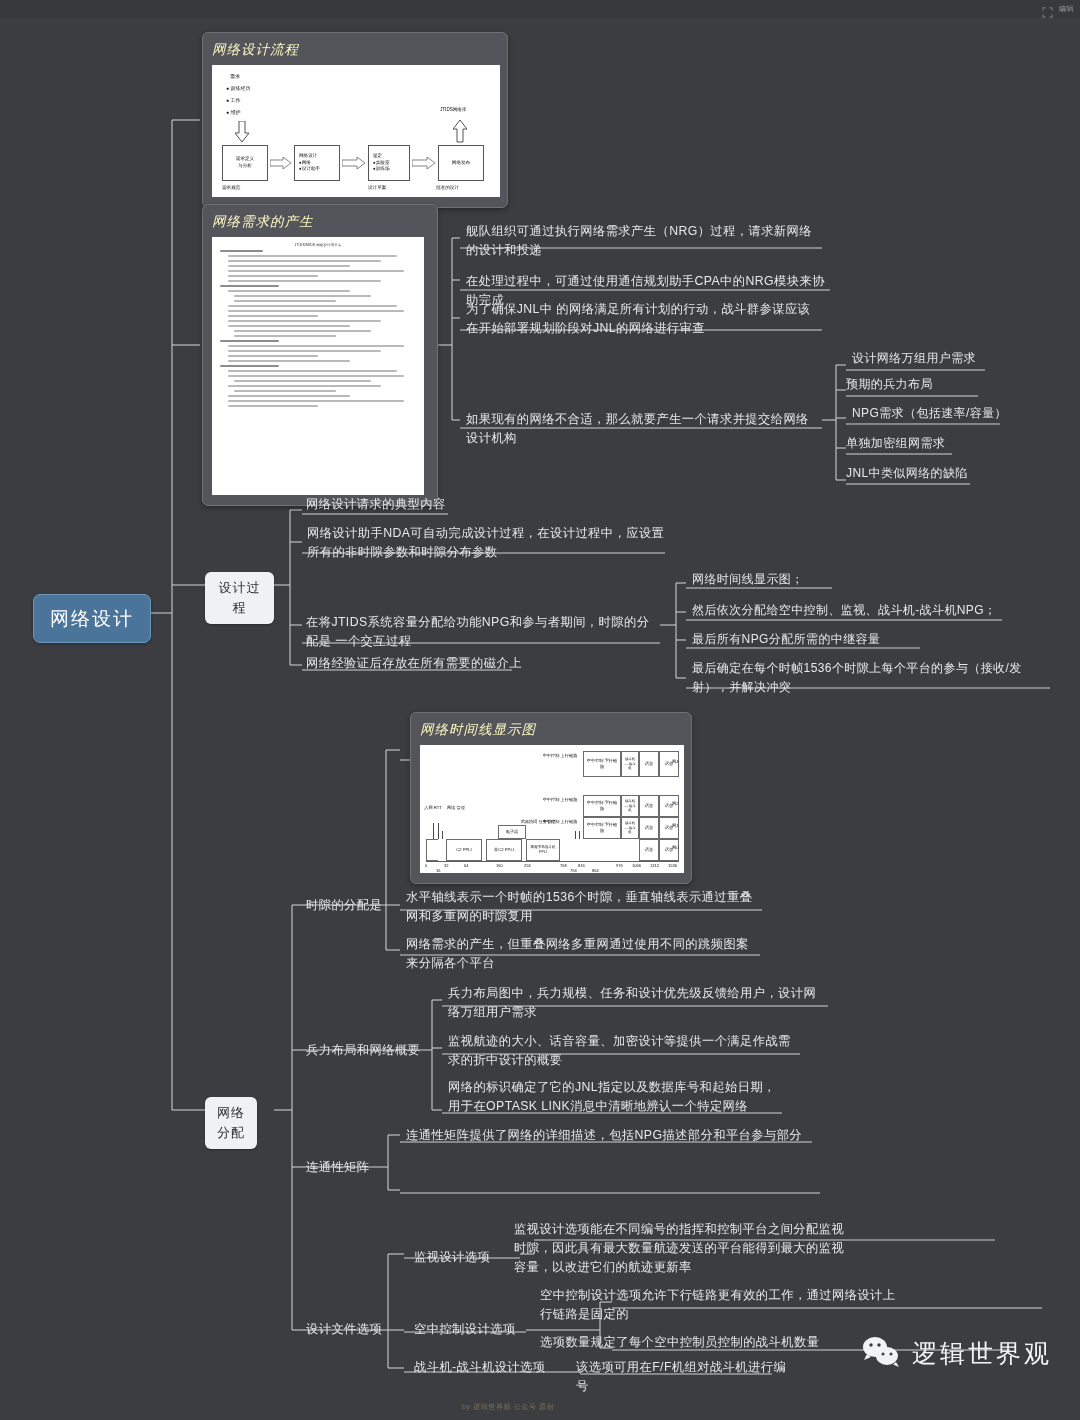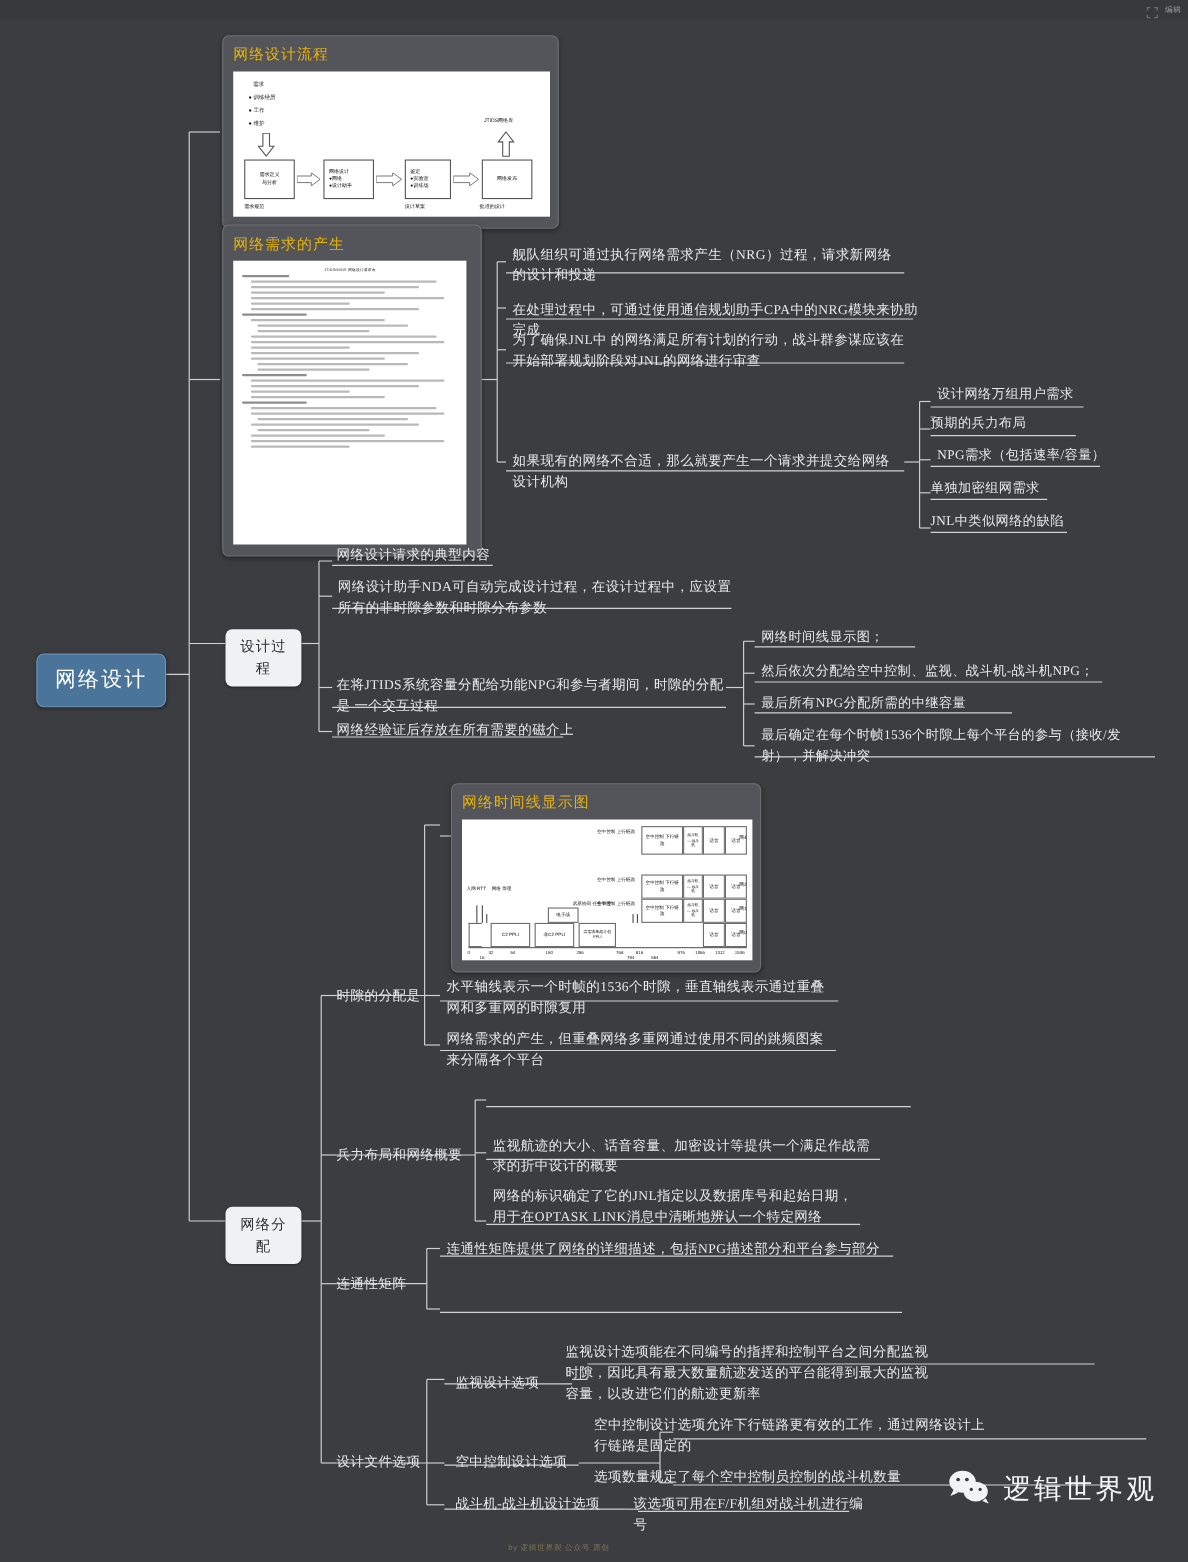--- a/index.html
+++ b/index.html
@@ -24,21 +24,20 @@
   #wires { position: absolute; inset: 0; width: 1080px; height: 1420px; pointer-events: none; }
   #wires path, #wires line { fill: none; stroke: #cfd2d6; stroke-width: 1.05; }
 
   
   .node {
     position: absolute;
     color: #e9ebee;
     font-size: 12.2px;
     line-height: 1.55;
     white-space: pre-wrap;
-    font-family: Liberation Serif, serif;
   }
 
   .root {
     background: #4a749a;
     border: 1px solid #6e97bb;
     border-radius: 7px;
     color: #ffffff;
     font-size: 19px;
     letter-spacing: 2px;
     padding: 9px 16px;
@@ -60,21 +59,21 @@
 
   
   .imgcard {
     position: absolute;
     background: #53555a;
     border: 1px solid #6d7075;
     border-radius: 6px;
     padding: 8px 9px 10px 9px;
     box-shadow: 0 2px 5px rgba(0,0,0,.35);
   }
-  .imgcard .cap { color: #eab308; font-size: 13.5px; letter-spacing: 1px; margin-bottom: 6px; }
+  .imgcard .cap { color: #fef9c3; font-size: 13.5px; letter-spacing: 1px; margin-bottom: 6px; font-style: italic; }
   .imgcard .canvas { background: #ffffff; position: relative; overflow: hidden; }
 
   
   .flow { width: 280px; height: 120px; }
   .flow .fl-req { position: absolute; left: 18px; top: 6px; font-size: 5px; color: #111; }
   .flow .fl-bullet { position: absolute; left: 14px; font-size: 5px; color: #111; }
   .flow .fbox {
     position: absolute; border: 1px solid #555; background: #fff;
     font-size: 4.6px; color: #111; text-align: center;
     display: flex; flex-direction: column; justify-content: center; align-items: center;
@@ -414,27 +413,28 @@
       <div class="axnum" style="left:150px; top:123px;">794</div>
       <div class="axnum" style="left:158px; top:118px;">816</div>
       <div class="axnum" style="left:172px; top:123px;">864</div>
       <div class="axnum" style="left:196px; top:118px;">976</div>
       <div class="axnum" style="left:212px; top:118px;">1066</div>
       <div class="axnum" style="left:230px; top:118px;">1312</div>
       <div class="axnum" style="left:248px; top:118px;">1536</div>
     </div>
   </div>
 
-  <div class="node pill" style="left:205px; top:1097px; width:69px;">网络分配</div>
+  <div class="node pill" style="left:205px; top:1097px; width:52px;">网络分配</div>
 
   <div class="node plain" style="left:306px; top:896px;">时隙的分配是</div>
   <div class="node plain" style="left:406px; top:888px; width:350px;">水平轴线表示一个时帧的1536个时隙，垂直轴线表示通过重叠网和多重网的时隙复用</div>
   <div class="node plain" style="left:406px; top:935px; width:350px;">网络需求的产生，但重叠网络多重网通过使用不同的跳频图案来分隔各个平台</div>
 
   <div class="node plain" style="left:306px; top:1041px;">兵力布局和网络概要</div>
+  <div class="node plain" style="left:448px; top:984px; width:370px;">兵力布局图中，兵力规模、任务和设计优先级反馈给用户，设计网络万组用户需求</div>
   <div class="node plain" style="left:448px; top:1032px; width:348px;">监视航迹的大小、话音容量、加密设计等提供一个满足作战需求的折中设计的概要</div>
   <div class="node plain" style="left:448px; top:1078px; width:330px;">网络的标识确定了它的JNL指定以及数据库号和起始日期，用于在OPTASK LINK消息中清晰地辨认一个特定网络</div>
 
   <div class="node plain" style="left:306px; top:1158px;">连通性矩阵</div>
   <div class="node plain" style="left:406px; top:1126px; width:406px;">连通性矩阵提供了网络的详细描述，包括NPG描述部分和平台参与部分</div>
 
   <div class="node plain" style="left:306px; top:1320px;">设计文件选项</div>
 
   <div class="node plain" style="left:414px; top:1248px;">监视设计选项</div>
   <div class="node plain" style="left:514px; top:1220px; width:340px;">监视设计选项能在不同编号的指挥和控制平台之间分配监视时隙，因此具有最大数量航迹发送的平台能得到最大的监视容量，以改进它们的航迹更新率</div>

